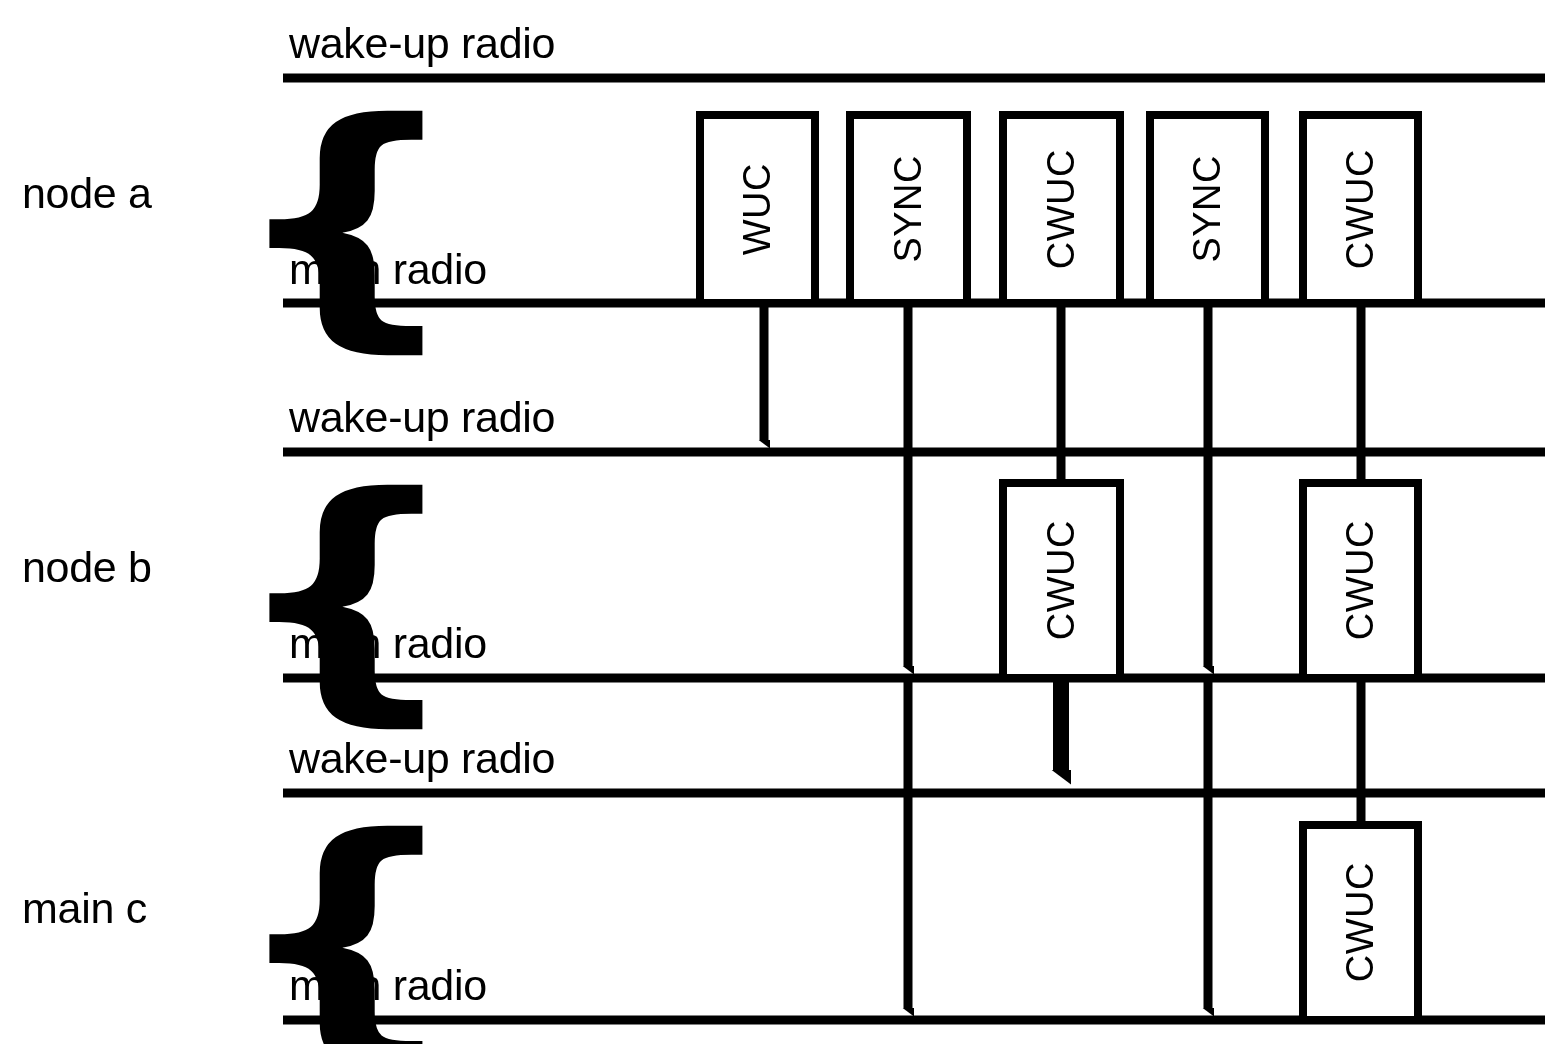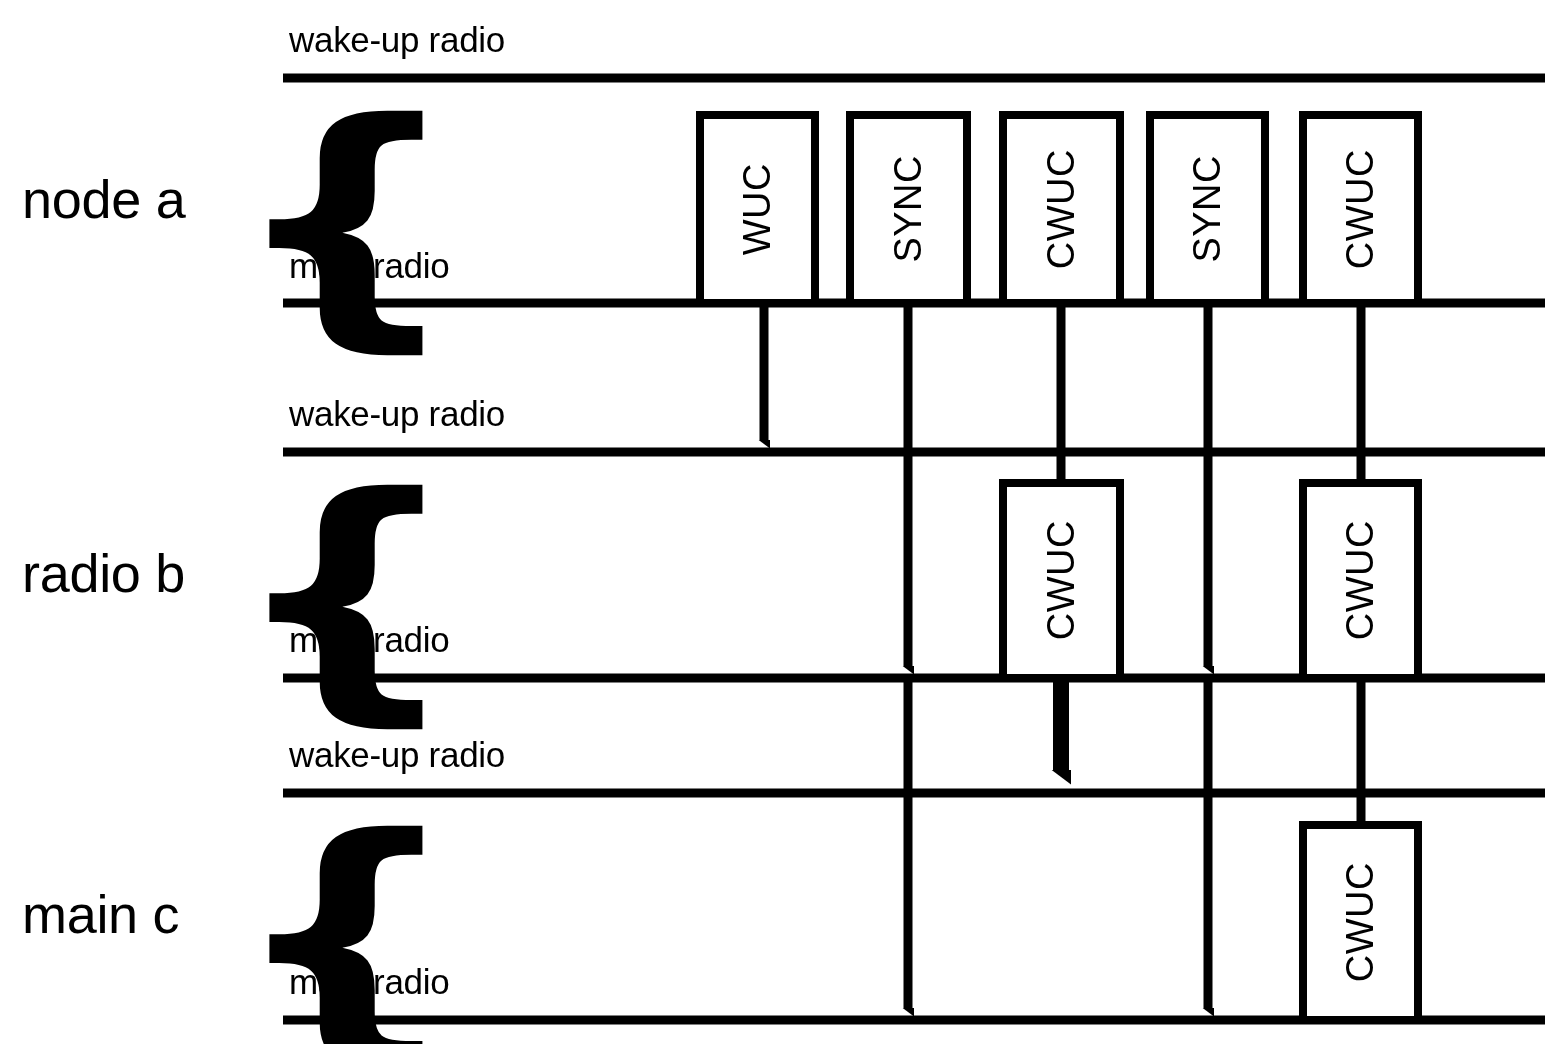--- a/index.html
+++ b/index.html
@@ -1,21 +1,21 @@
 <!DOCTYPE html>
 <html><head>
 <meta charset="utf-8">
 <style>
   html,body{margin:0;padding:0;background:#ffffff;}
   body{font-family:"Liberation Sans","DejaVu Sans",sans-serif;}
   #stage{position:relative;width:1564px;height:1044px;background:#ffffff;overflow:hidden;}
   #stage svg{position:absolute;left:0;top:0;}
   .lbl{position:absolute;white-space:nowrap;color:#000;font-weight:400;}
-  .lbl-timeline{font-size:35px;line-height:1;letter-spacing:-0.3px;}
-  .lbl-node{font-size:54px;line-height:1;letter-spacing:-0.3px;}
+  .lbl-timeline{font-size:43px;line-height:1;letter-spacing:-0.3px;}
+  .lbl-node{font-size:43px;line-height:1;letter-spacing:-0.3px;}
   .brace{position:absolute;color:#000;font-weight:700;line-height:1;}
   .pkt-label{
       position:absolute;color:#000;font-size:38px;letter-spacing:0.5px;
       transform-origin:center center;white-space:nowrap;
   }
 </style>
 </head>
 <body>
 
 <div id="stage">
@@ -126,20 +126,20 @@
   <div class="lbl lbl-timeline" style="left:289px;top:964px;">main radio</div>
 
   <div class="brace" style="left:228px;top:88px;font-size:265px;
               font-family:'DejaVu Sans',sans-serif;
               transform:scaleX(1.25);transform-origin:left top;">{</div>
   <div class="lbl lbl-node" style="left:22px;top:172px;">node a</div>
 
   <div class="brace" style="left:228px;top:462px;font-size:265px;
               font-family:'DejaVu Sans',sans-serif;
               transform:scaleX(1.25);transform-origin:left top;">{</div>
-  <div class="lbl lbl-node" style="left:22px;top:546px;">radio b</div>
+  <div class="lbl lbl-node" style="left:22px;top:546px;">node b</div>
 
   <div class="brace" style="left:228px;top:803px;font-size:265px;
               font-family:'DejaVu Sans',sans-serif;
               transform:scaleX(1.25);transform-origin:left top;">{</div>
   <div class="lbl lbl-node" style="left:22px;top:887px;">main c</div>
 
 </div>
 
 </body></html>

